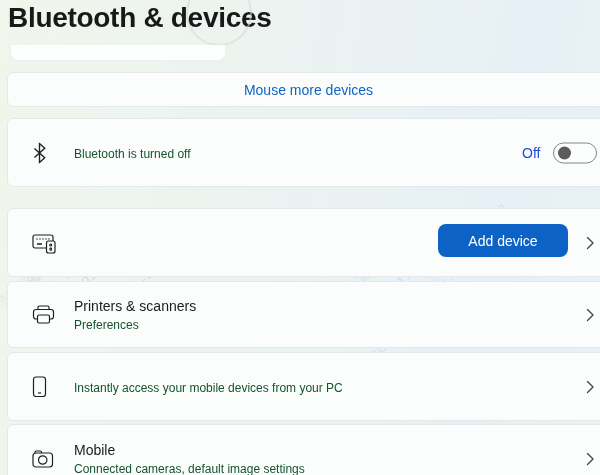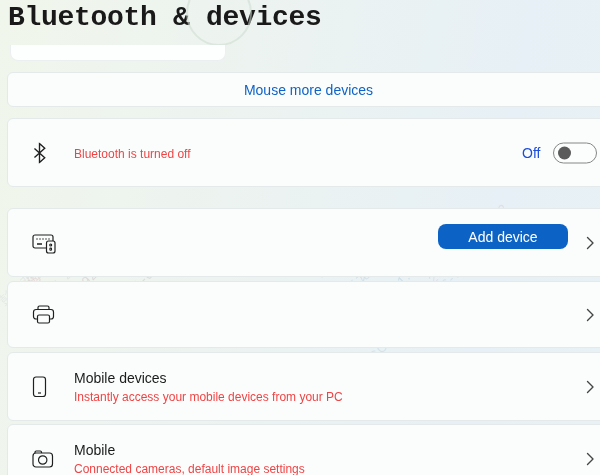--- a/index.html
+++ b/index.html
@@ -3,55 +3,55 @@
 <meta charset="utf-8">
 <style>
   html,body{margin:0;padding:0;}
   body{
     width:600px;height:475px;overflow:hidden;position:relative;
     font-family:"Liberation Sans",sans-serif;
     background:linear-gradient(100deg,#f1f6ec 0%,#ecf3f0 38%,#e7f0f6 78%,#e8f1f5 100%);
   }
   h1.page-title{
     position:absolute;left:8px;top:2px;margin:0;
-    font-size:28px;font-weight:600;color:#191919;letter-spacing:-.3px;font-family:Liberation Mono, monospace;
+    font-size:28px;font-weight:600;color:#191919;letter-spacing:-.3px;
   }
   .remnant-card{
     position:absolute;left:10px;top:45px;width:216px;height:16px;
     background:#fdfefe;border:1px solid #eceff0;border-top:none;
     border-radius:0 0 8px 8px;box-sizing:border-box;
   }
   .card{
     position:absolute;left:7px;width:603px;box-sizing:border-box;
     background:#fbfdfd;border:1px solid #e4eaea;border-radius:6px;
   }
   .viewmore-bar{top:72px;height:35px;display:flex;align-items:center;justify-content:center;cursor:pointer;}
   .viewmore-bar span{font-size:14px;color:var(--link,#0f63c5);}
   .row-icon{position:absolute;left:24px;top:50%;transform:translateY(-50%);display:flex;}
   .row-texts{position:absolute;left:66px;top:50%;transform:translateY(-50%);}
   .row-title{font-size:14px;line-height:19px;color:#1b1b1b;}
-  .row-sub{font-size:12px;line-height:16px;color:#ef4444;margin-top:1px;}
+  .row-sub{font-size:12px;line-height:16px;color:#14532d;margin-top:1px;}
   .chevron{position:absolute;left:578px;top:50%;transform:translateY(-50%);display:flex;}
   .card-bt{top:118px;height:69px;}
   .card-devices{top:208px;height:69px;cursor:pointer;}
   .card-printers{top:281px;height:67px;cursor:pointer;}
   .card-mobile{top:352px;height:69px;cursor:pointer;}
   .card-cameras{top:424px;height:70px;cursor:pointer;}
   .toggle-label{position:absolute;left:514px;top:50%;transform:translateY(-50%);font-size:14px;color:#1d4ed8;}
   .toggle{
     position:absolute;left:545px;top:50%;transform:translateY(-50%);
     width:44px;height:21px;border-radius:11px;border:1px solid #868686;
     background:#fcfdfd;box-sizing:border-box;cursor:pointer;
   }
   .toggle .knob{
     position:absolute;left:4px;top:3px;width:13px;height:13px;border-radius:50%;
     background:#5b5b5b;
   }
   .primary-btn{
-    position:absolute;left:430px;top:15px;width:130px;height:25px;
+    position:absolute;left:430px;top:15px;width:130px;height:33px;
     background:var(--accent,#0c63c5);color:#ffffff;border:none;border-radius:8px;
     font-size:14px;font-family:"Liberation Sans",sans-serif;cursor:pointer;
   }
   .wm-layer{position:absolute;left:0;top:0;width:600px;height:475px;pointer-events:none;}
   .wm{
     position:absolute;font-size:13px;white-space:nowrap;
     transform:rotate(-45deg);transform-origin:0 50%;letter-spacing:1px;
   }
   .wm-circle{
     position:absolute;left:186px;top:-20px;width:62px;height:62px;border-radius:50%;
@@ -121,36 +121,39 @@
   </div>
 
   <div class="card card-printers">
     <span class="row-icon">
       <svg width="23" height="21" viewBox="0 0 23 21" fill="none" stroke="#1f1f1f" stroke-width="1.2">
         <rect x="6" y="1.5" width="11" height="5" rx="1.5"></rect>
         <rect x="1.5" y="5" width="20" height="9.5" rx="2.5" fill="#fbfdfd"></rect>
         <rect x="5.5" y="10.5" width="12" height="8" rx="1.5" fill="#fbfdfd"></rect>
       </svg>
     </span>
+    <div class="row-texts">
+      <div class="row-title">Printers &amp; scanners</div>
+      <div class="row-sub">Preferences</div>
+    </div>
     <span class="chevron">
       <svg width="8" height="14" viewBox="0 0 8 14" fill="none" stroke="#454545" stroke-width="1.4" stroke-linecap="round" stroke-linejoin="round">
         <path d="M1.5 1.5 L7 7 L1.5 12.5"></path>
       </svg>
     </span>
   </div>
 
   <div class="card card-mobile">
     <span class="row-icon">
       <svg width="15" height="22" viewBox="0 0 14 22" fill="none" stroke="#1f1f1f" stroke-width="1.2">
         <rect x="1" y="1" width="12" height="19.5" rx="2.5"></rect>
         <path d="M5.5 17h3"></path>
       </svg>
     </span>
     <div class="row-texts">
-      <div class="row-title">Mobile devices</div>
       <div class="row-sub">Instantly access your mobile devices from your PC</div>
     </div>
     <span class="chevron">
       <svg width="8" height="14" viewBox="0 0 8 14" fill="none" stroke="#454545" stroke-width="1.4" stroke-linecap="round" stroke-linejoin="round">
         <path d="M1.5 1.5 L7 7 L1.5 12.5"></path>
       </svg>
     </span>
   </div>
 
   <div class="card card-cameras">

